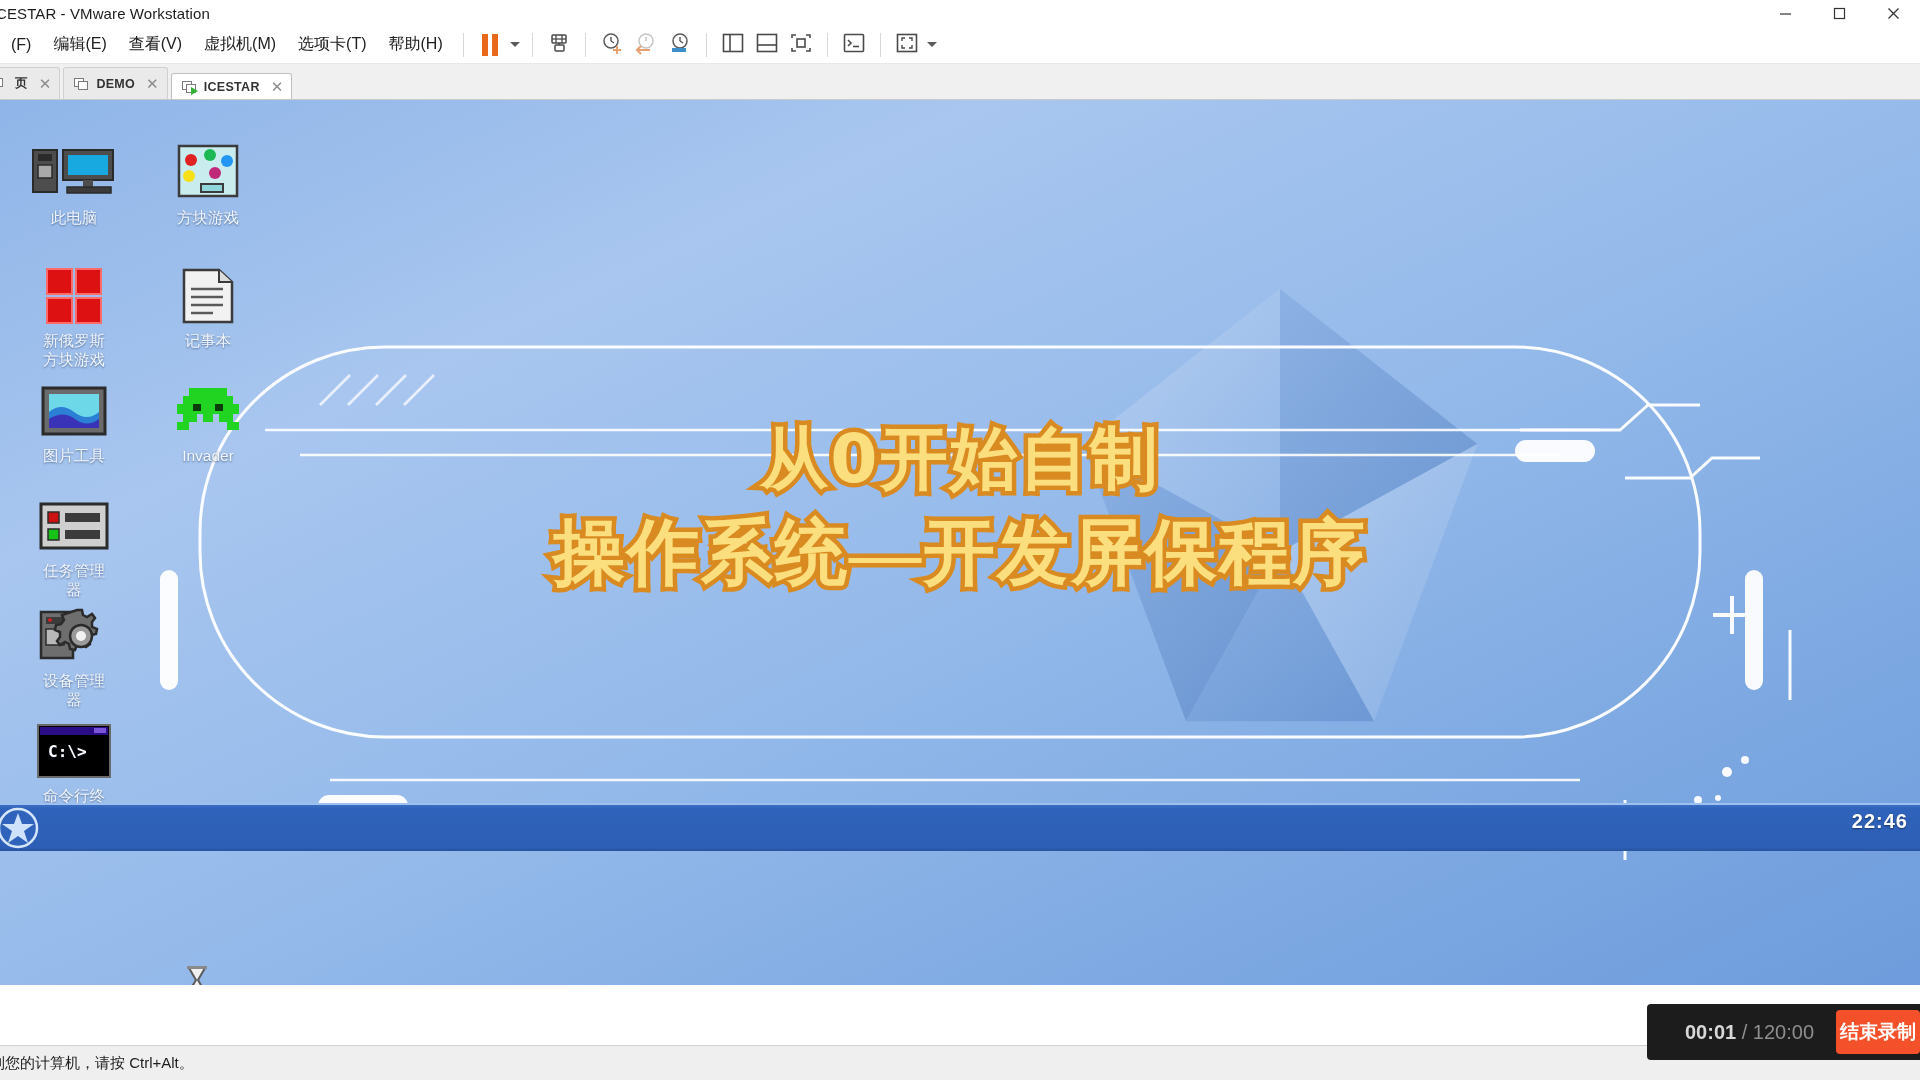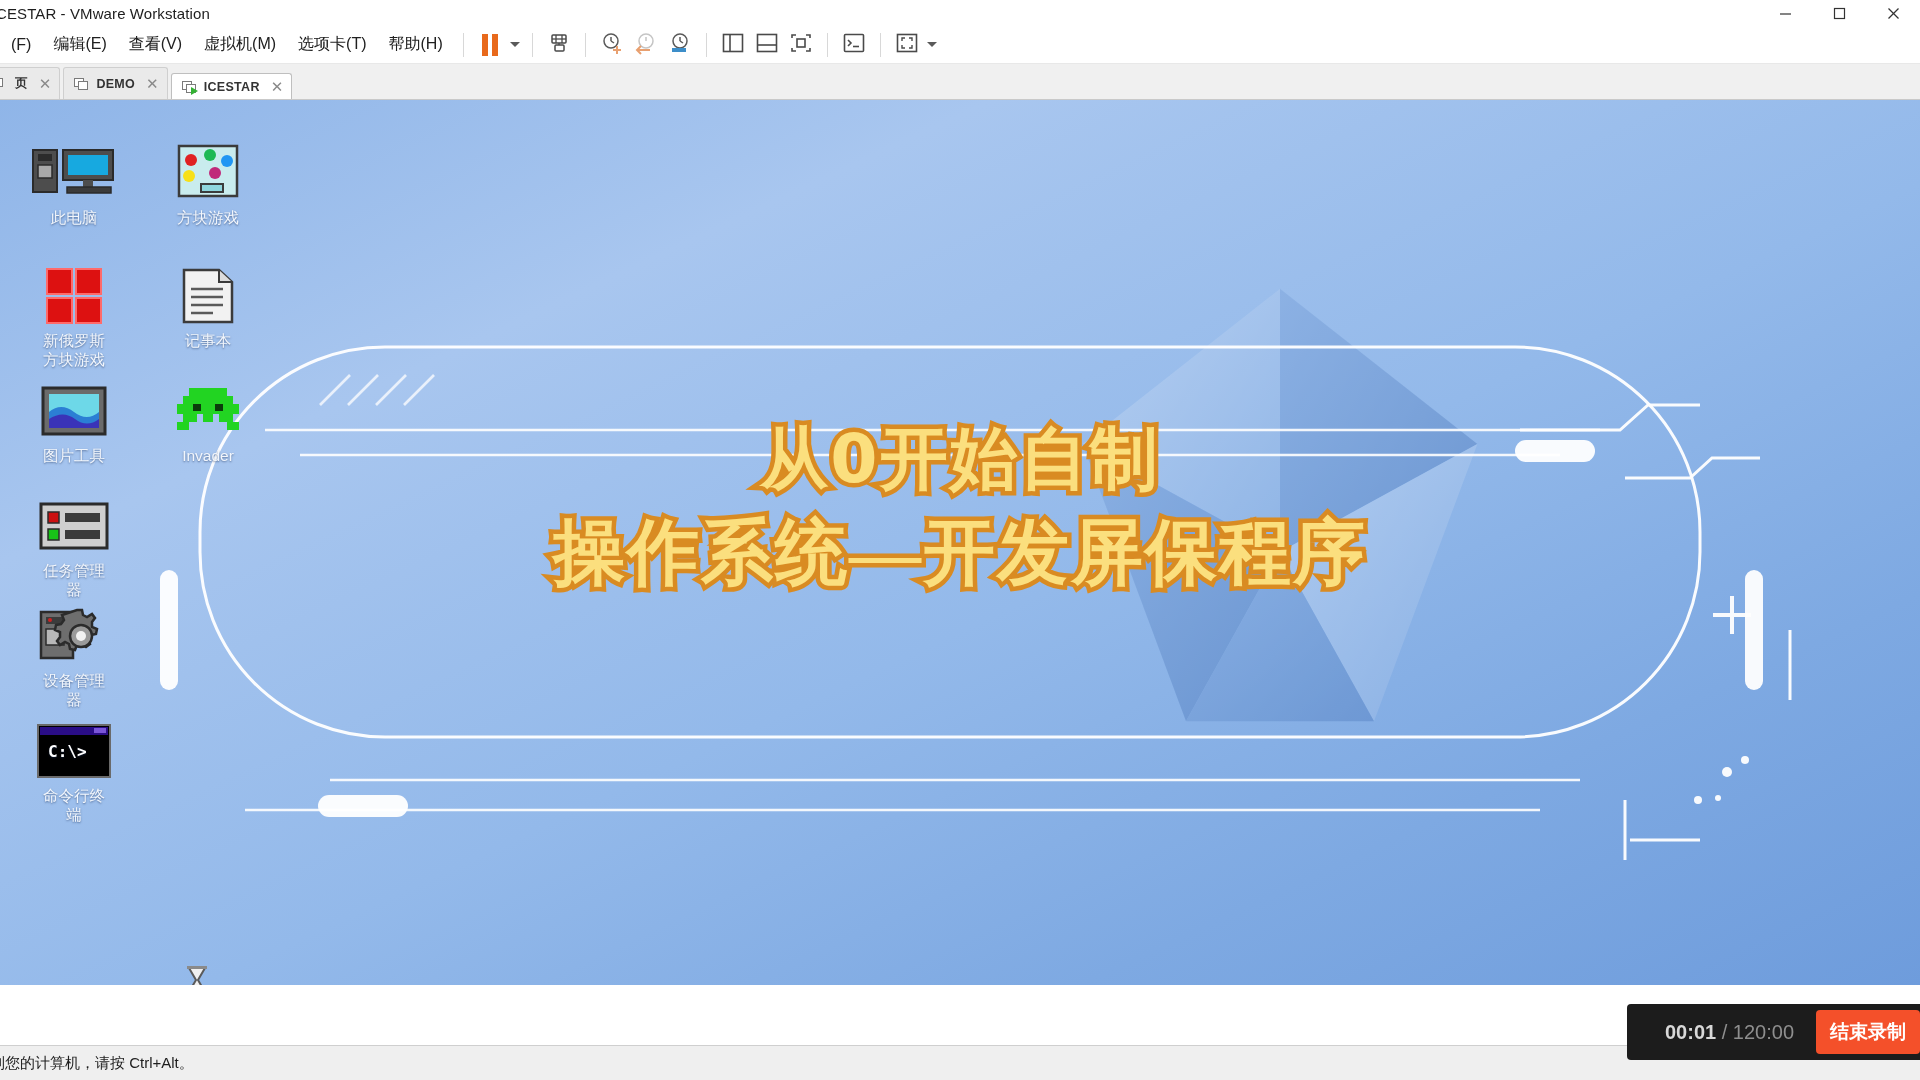--- a/index.html
+++ b/index.html
@@ -157,21 +157,21 @@
     position:absolute; right:0; bottom:20px;
     height:56px; background:#1c1c1c;
     display:flex; align-items:center; gap:22px;
     padding:0 0 0 38px; border-radius:4px 0 0 4px;
     z-index:40;
   }
   .rec-time{ font-size:20px; color:#d8d8d8; font-weight:bold; white-space:nowrap;}
   .rec-time .total{ color:#8e8e8e; font-weight:normal; }
   .rec-stop{
     background:#f4502a; color:#fff; font-size:19px; font-weight:bold;
-    padding:9px 14px; border-radius:4px; white-space:nowrap;
+    padding:9px 4px; border-radius:4px; white-space:nowrap;
     border:none;
   }
 </style>
 </head>
 <body>
 
 <div class="titlebar">
   <div class="titlebar-text">CESTAR - VMware Workstation</div>
   <div class="win-btns">
     <div class="win-btn">
@@ -550,20 +550,29 @@
         <rect x="1" y="0" width="20" height="3" fill="#8a8a8a"></rect>
         <rect x="1" y="25" width="20" height="3" fill="#8a8a8a"></rect>
       </svg>
     </span>
 
     <div class="overlay-title">
       <div class="ot-line ot-1">从0开始自制</div>
       <div class="ot-line ot-2">操作系统—开发屏保程序</div>
     </div>
 
+    <div class="taskbar">
+      <span class="start-orb">
+        <svg width="44" height="44" viewBox="0 0 44 44">
+          <circle cx="22" cy="22" r="19" fill="#2f63bc" stroke="#d8e6fa" stroke-width="2.5"></circle>
+          <polygon points="22,7 26,18 38,18 28,25 32,37 22,30 12,37 16,25 6,18 18,18" fill="#cfe2fb"></polygon>
+        </svg>
+      </span>
+      <span class="clock">22:46</span>
+    </div>
 
   </div>
 </div>
 
 <div class="statusbar">
   <span class="status-text">到您的计算机，请按 Ctrl+Alt。</span>
 </div>
 
 <div class="recorder">
   <span class="rec-time">

